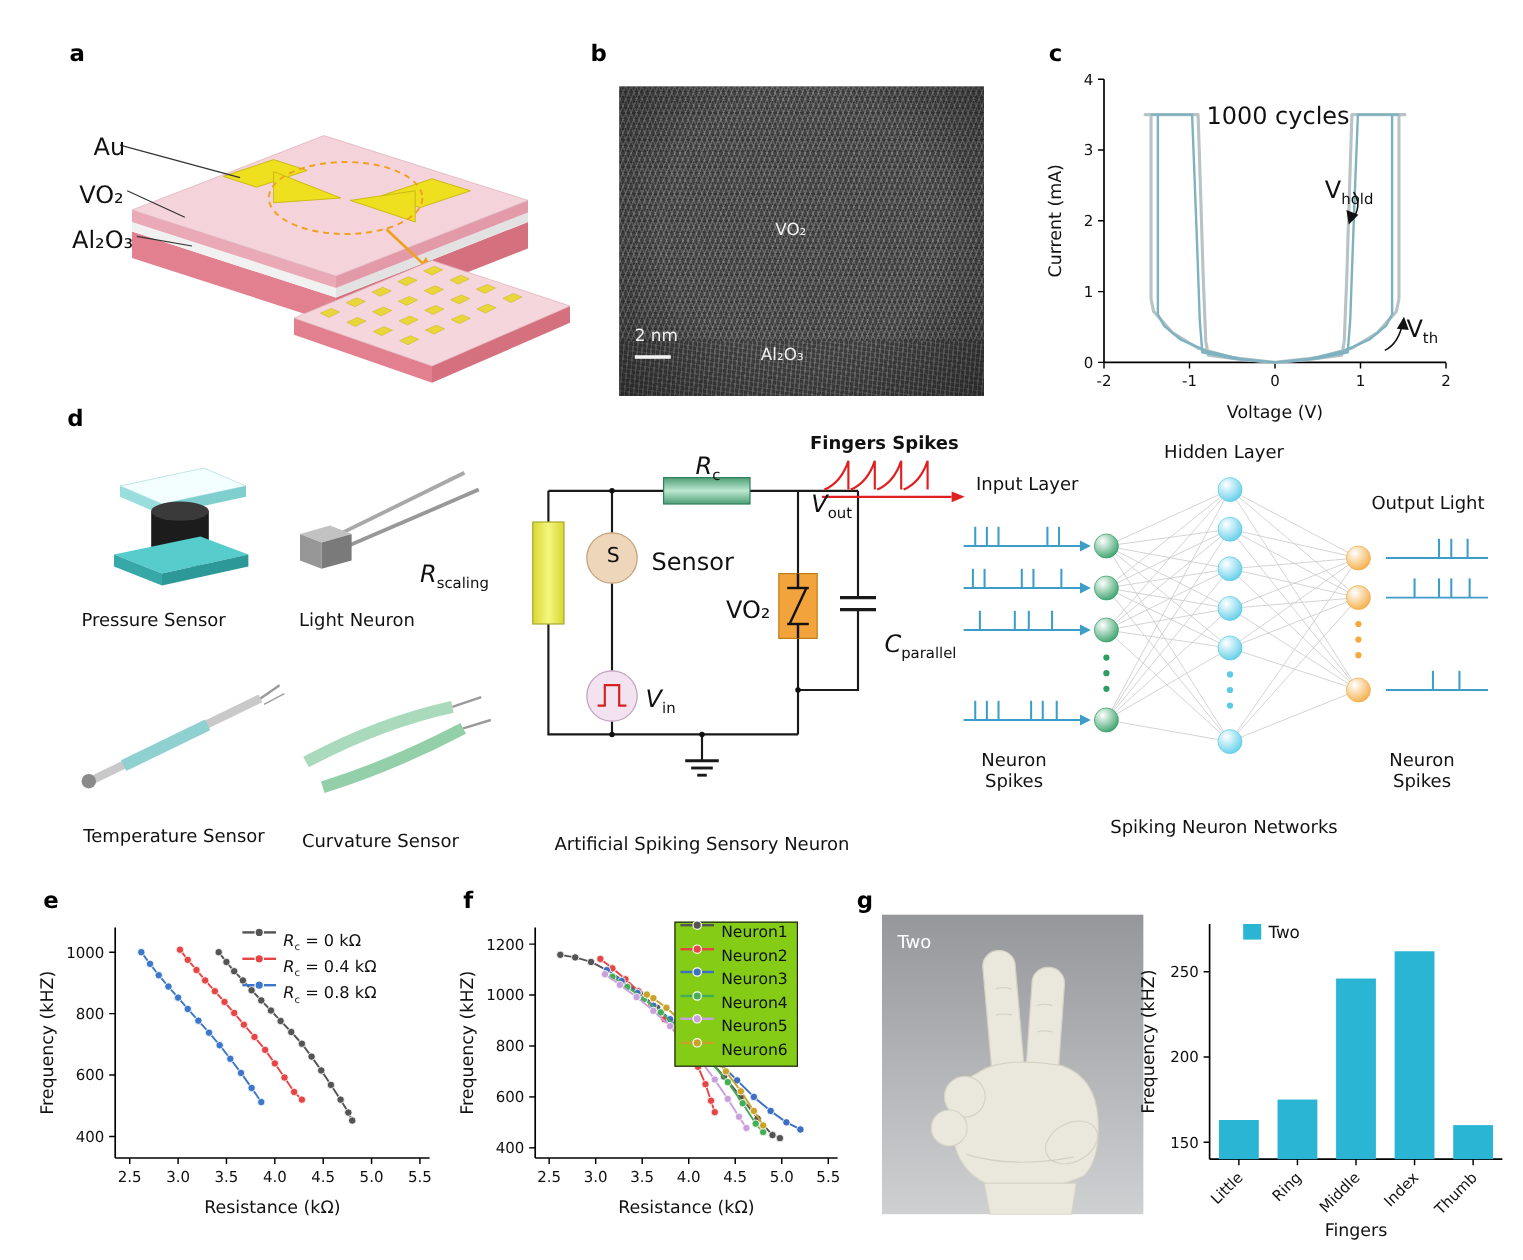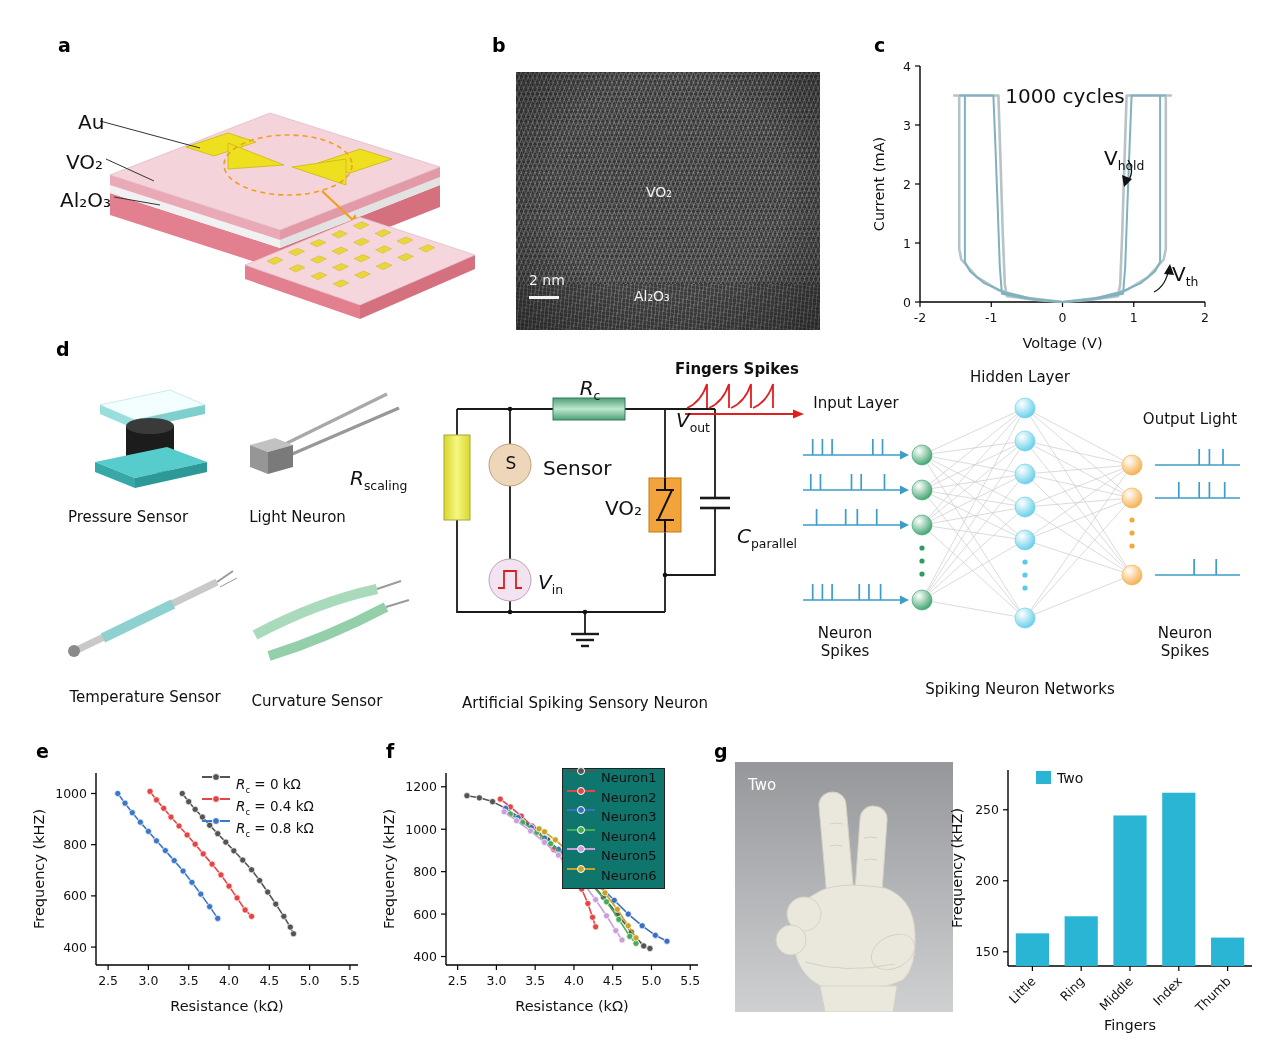--- a/index.html
+++ b/index.html
@@ -29,21 +29,21 @@
   #tem .temtxt{position:absolute;color:#f2f2f2;font-size:14px}
   #tem .scalebar{position:absolute;left:13px;top:224px;width:30px;height:3px;background:#f2f2f2}
   
   .legend{position:absolute}
   .lgrow{display:flex;align-items:flex-start;height:22px;white-space:nowrap}
   .legend.sm .lgrow{height:19.5px}
   .lgline{position:relative;width:28px;height:2px;display:inline-block;flex:0 0 28px}
   .lgdot{position:absolute;left:10px;top:-3px;width:8px;height:8px;border-radius:50%;border:1px solid #fff}
   .lgtxt{margin-left:6px;font-size:13.5px}
   .legend.sm .lgtxt{font-size:13px}
-  .boxed{border:1px solid #222;background:#0f766e;padding:1px 7px 1px 4px}
+  .boxed{border:1px solid #222;background:#84cc16;padding:1px 7px 1px 4px}
   .swatch{display:inline-block;width:15px;height:13px;margin-right:6px;vertical-align:-1px}
 </style>
 </head>
 <body>
 
 <div class="plabel" style="left:58px;top:34px">a</div>
 <div class="plabel" style="left:492px;top:34px">b</div>
 <div class="plabel" style="left:874px;top:34px">c</div>
 <div class="plabel" style="left:56px;top:338px">d</div>
 <div class="plabel" style="left:36px;top:740px">e</div>

